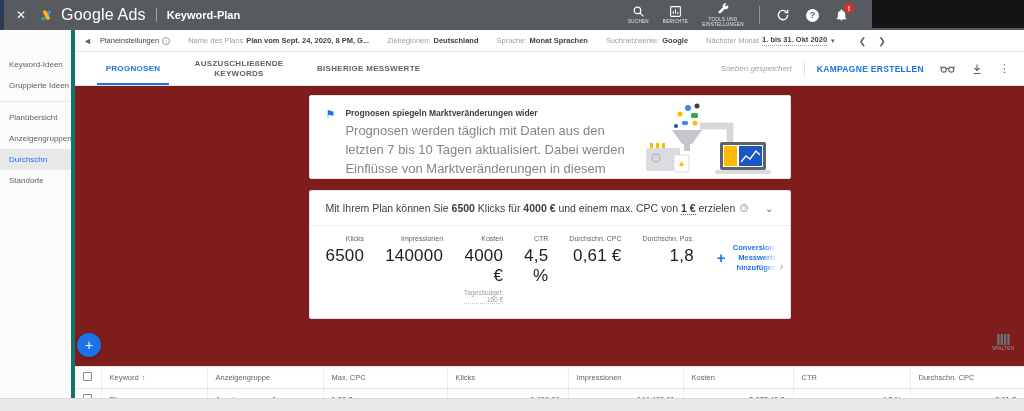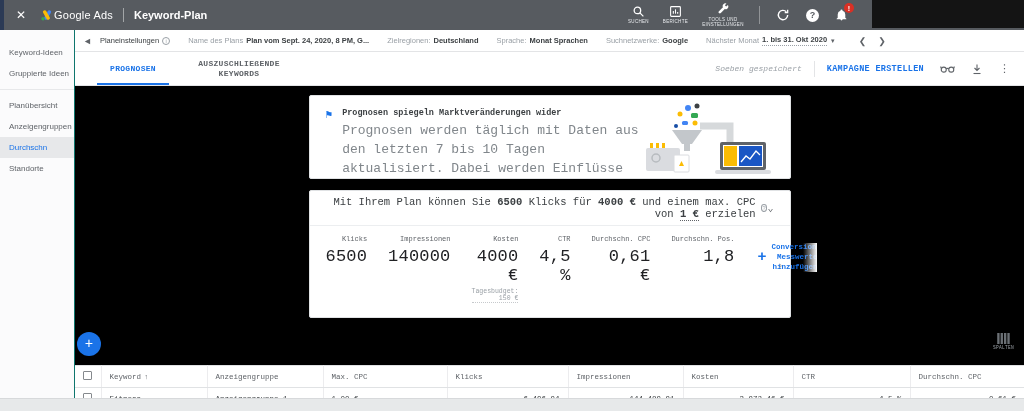--- a/index.html
+++ b/index.html
@@ -4,21 +4,21 @@
 <style>
   * { margin:0; padding:0; box-sizing:border-box; }
   body { font-family:"Liberation Sans", sans-serif; background:#fff; }
   .app { position:relative; width:1024px; height:411px; overflow:hidden; background:#f2f3f4; }
 
   
   .topbar { position:absolute; top:0; left:0; width:1024px; height:30px; background:#575b60; display:flex; align-items:center; color:#fff; z-index:30; }
   .navstrip { width:4px; height:30px; background:#2b3a55; }
   .close-x { margin-left:12px; font-size:12px; color:#fff; cursor:pointer; }
   .adslogo { margin-left:14px; display:flex; align-items:center; }
-  .brand { font-size:11px; color:#fff; letter-spacing:.2px; }
+  .brand { margin-left:7px; font-size:16px; color:#fff; letter-spacing:.2px; }
   .tb-div { width:1px; height:14px; background:rgba(255,255,255,.45); margin:0 10px; }
   .tb-title { font-size:11px; font-weight:bold; }
   .tb-right { margin-left:auto; display:flex; align-items:center; margin-right:168px; }
   .tb-action { display:flex; flex-direction:column; align-items:center; margin:0 7px; cursor:pointer; }
   .tb-action svg { display:block; }
   .tb-action .lbl { font-size:4.5px; letter-spacing:.3px; margin-top:1px; color:#e8eaed; text-align:center; line-height:1.2; max-width:42px; }
   .tb-sep { width:1px; height:18px; background:rgba(255,255,255,.35); margin:0 8px; }
   .tb-ico { position:relative; margin:0 8px; cursor:pointer; display:flex; align-items:center; }
   .helpcircle { width:13px; height:13px; border-radius:50%; background:#fff; color:#575b60; font-size:9px; font-weight:bold; display:flex; align-items:center; justify-content:center; }
   .badge { position:absolute; top:-5px; right:-6px; min-width:10px; height:10px; border-radius:50%; background:#d93025; color:#fff; font-size:7px; font-weight:bold; display:flex; align-items:center; justify-content:center; }
@@ -30,27 +30,27 @@
   .pb-item { display:flex; align-items:center; margin-right:18px; white-space:nowrap; }
   .pb-label { color:#9aa0a6; margin-right:3px; }
   .pb-value { color:#3c4043; font-weight:bold; }
   .pb-strong { color:#3c4043; }
   .info-dot { display:inline-flex; width:8px; height:8px; border:1px solid #9aa0a6; border-radius:50%; color:#9aa0a6; font-size:5.5px; align-items:center; justify-content:center; margin-left:3px; }
   .month-value { border-bottom:1px dotted #9aa0a6; padding-bottom:1px; cursor:pointer; }
   .pb-caret { color:#5f6368; margin-left:4px; font-size:7px; cursor:pointer; }
   .pb-nav { color:#5f6368; font-size:9px; margin:0 6px; cursor:pointer; }
 
   
-  .sidebar { position:absolute; top:30px; left:0; width:75px; bottom:0; background:#fbfbfc; border-right:1px solid #0f766e; z-index:10; padding-top:12px; }
+  .sidebar { position:absolute; top:30px; left:0; width:75px; bottom:0; background:#fbfbfc; border-right:4px solid #0f766e; z-index:10; padding-top:24px; }
   .side-item { height:21px; display:flex; align-items:center; padding-left:9px; font-size:8px; color:#5f6368; cursor:pointer; white-space:nowrap; }
   .side-item.active { color:#1a73e8; background:#e7e8ea; }
   .side-div { height:1px; background:#e7e8ea; margin:5px 0; }
 
   
-  .main { position:absolute; top:52px; left:75px; right:0; bottom:0; background:#000000;font-family:Liberation Mono, monospace; }
+  .main { position:absolute; top:52px; left:75px; right:0; bottom:0; background:#7f1d1d; }
 
   .tabsrow { height:34px; background:#fff; border-bottom:1px solid #e3e4e6; display:flex; align-items:stretch; }
   .tabs { display:flex; margin-left:16px; }
   .tab { min-width:84px; padding:0 14px; display:flex; align-items:center; justify-content:center; text-align:center; font-size:8px; font-weight:bold; letter-spacing:.3px; color:#5f6368; cursor:pointer; position:relative; line-height:1.25; }
   .tab.active { color:#1a73e8; }
   .tab.active::after { content:""; position:absolute; left:6px; right:6px; bottom:0; height:2px; background:#1a73e8; }
   .tabs-right { margin-left:auto; display:flex; align-items:center; padding-right:14px; }
   .saved { font-size:8px; color:#9aa0a6; font-style:italic; }
   .tr-sep { width:1px; height:16px; background:#e3e4e6; margin:0 12px; }
   .create-btn { font-size:8.5px; font-weight:bold; letter-spacing:.3px; color:#1a73e8; cursor:pointer; }
@@ -204,20 +204,21 @@
     <div class="side-item active">Durchschn</div>
     <div class="side-item">Standorte</div>
   </aside>
 
   <main class="main">
 
     <div class="tabsrow">
       <div class="tabs">
         <div class="tab active">PROGNOSEN</div>
         <div class="tab" style="max-width:128px; white-space:normal;">AUSZUSCHLIEßENDE KEYWORDS</div>
+        <div class="tab">BISHERIGE MESSWERTE</div>
       </div>
       <div class="tabs-right">
         <span class="saved">Soeben gespeichert</span>
         <span class="tr-sep"></span>
         <span class="create-btn">KAMPAGNE ERSTELLEN</span>
         <span class="tr-ico">
           <svg width="15" height="10" viewBox="0 0 24 14" fill="none" stroke="#5f6368" stroke-width="1.8">
             <circle cx="6" cy="8" r="4"></circle>
               <circle cx="18" cy="8" r="4"></circle>
               <path d="M10 7c1-1.4 3-1.4 4 0"></path>

